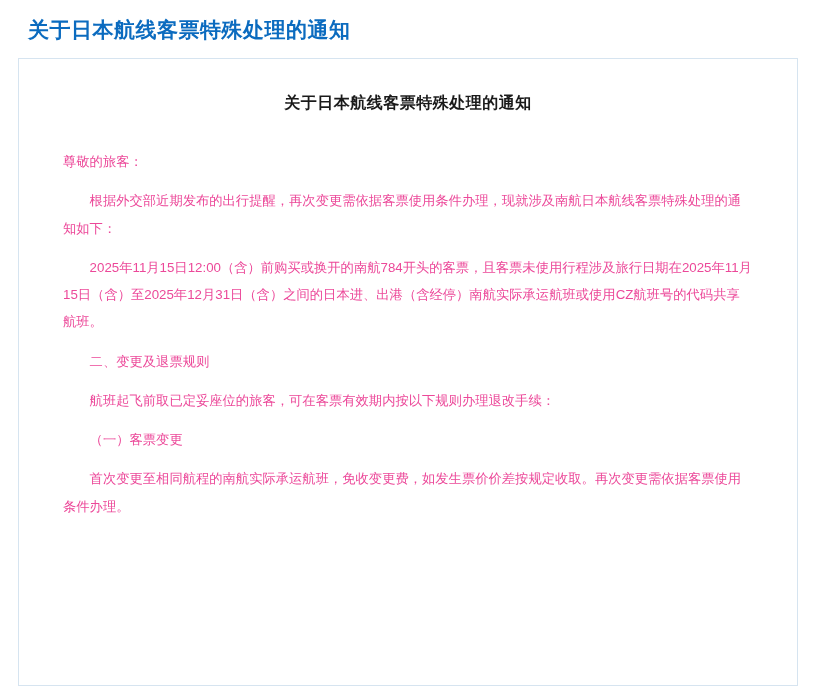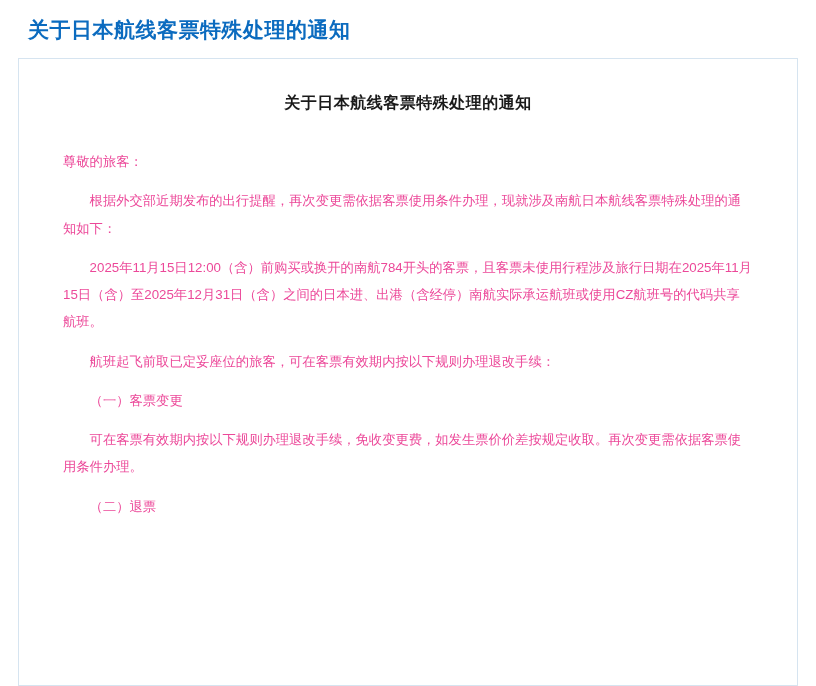--- a/index.html
+++ b/index.html
@@ -72,27 +72,27 @@
 
     <div class="body-text">
 
       <p class="p noindent">尊敬的旅客：</p>
 
       <p class="p indent">根据外交部近期发布的出行提醒，再次变更需依据客票使用条件办理，现就涉及南航日本航线客票特殊处理的通知如下：</p>
 
 
       <p class="p indent">2025年11月15日12:00（含）前购买或换开的南航784开头的客票，且客票未使用行程涉及旅行日期在2025年11月15日（含）至2025年12月31日（含）之间的日本进、出港（含经停）南航实际承运航班或使用CZ航班号的代码共享航班。</p>
 
+      <p class="p indent">二、变更及退票规则</p>
 
       <p class="p indent">航班起飞前取已定妥座位的旅客，可在客票有效期内按以下规则办理退改手续：</p>
 
       <p class="p indent">（一）客票变更</p>
 
-      <p class="p indent">可在客票有效期内按以下规则办理退改手续，免收变更费，如发生票价价差按规定收取。再次变更需依据客票使用条件办理。</p>
+      <p class="p indent">首次变更至相同航程的南航实际承运航班，免收变更费，如发生票价价差按规定收取。再次变更需依据客票使用条件办理。</p>
 
-      <p class="p indent">（二）退票</p>
 
 
 
     </div>
 
   </div>
 </div>
 
 </body></html>

